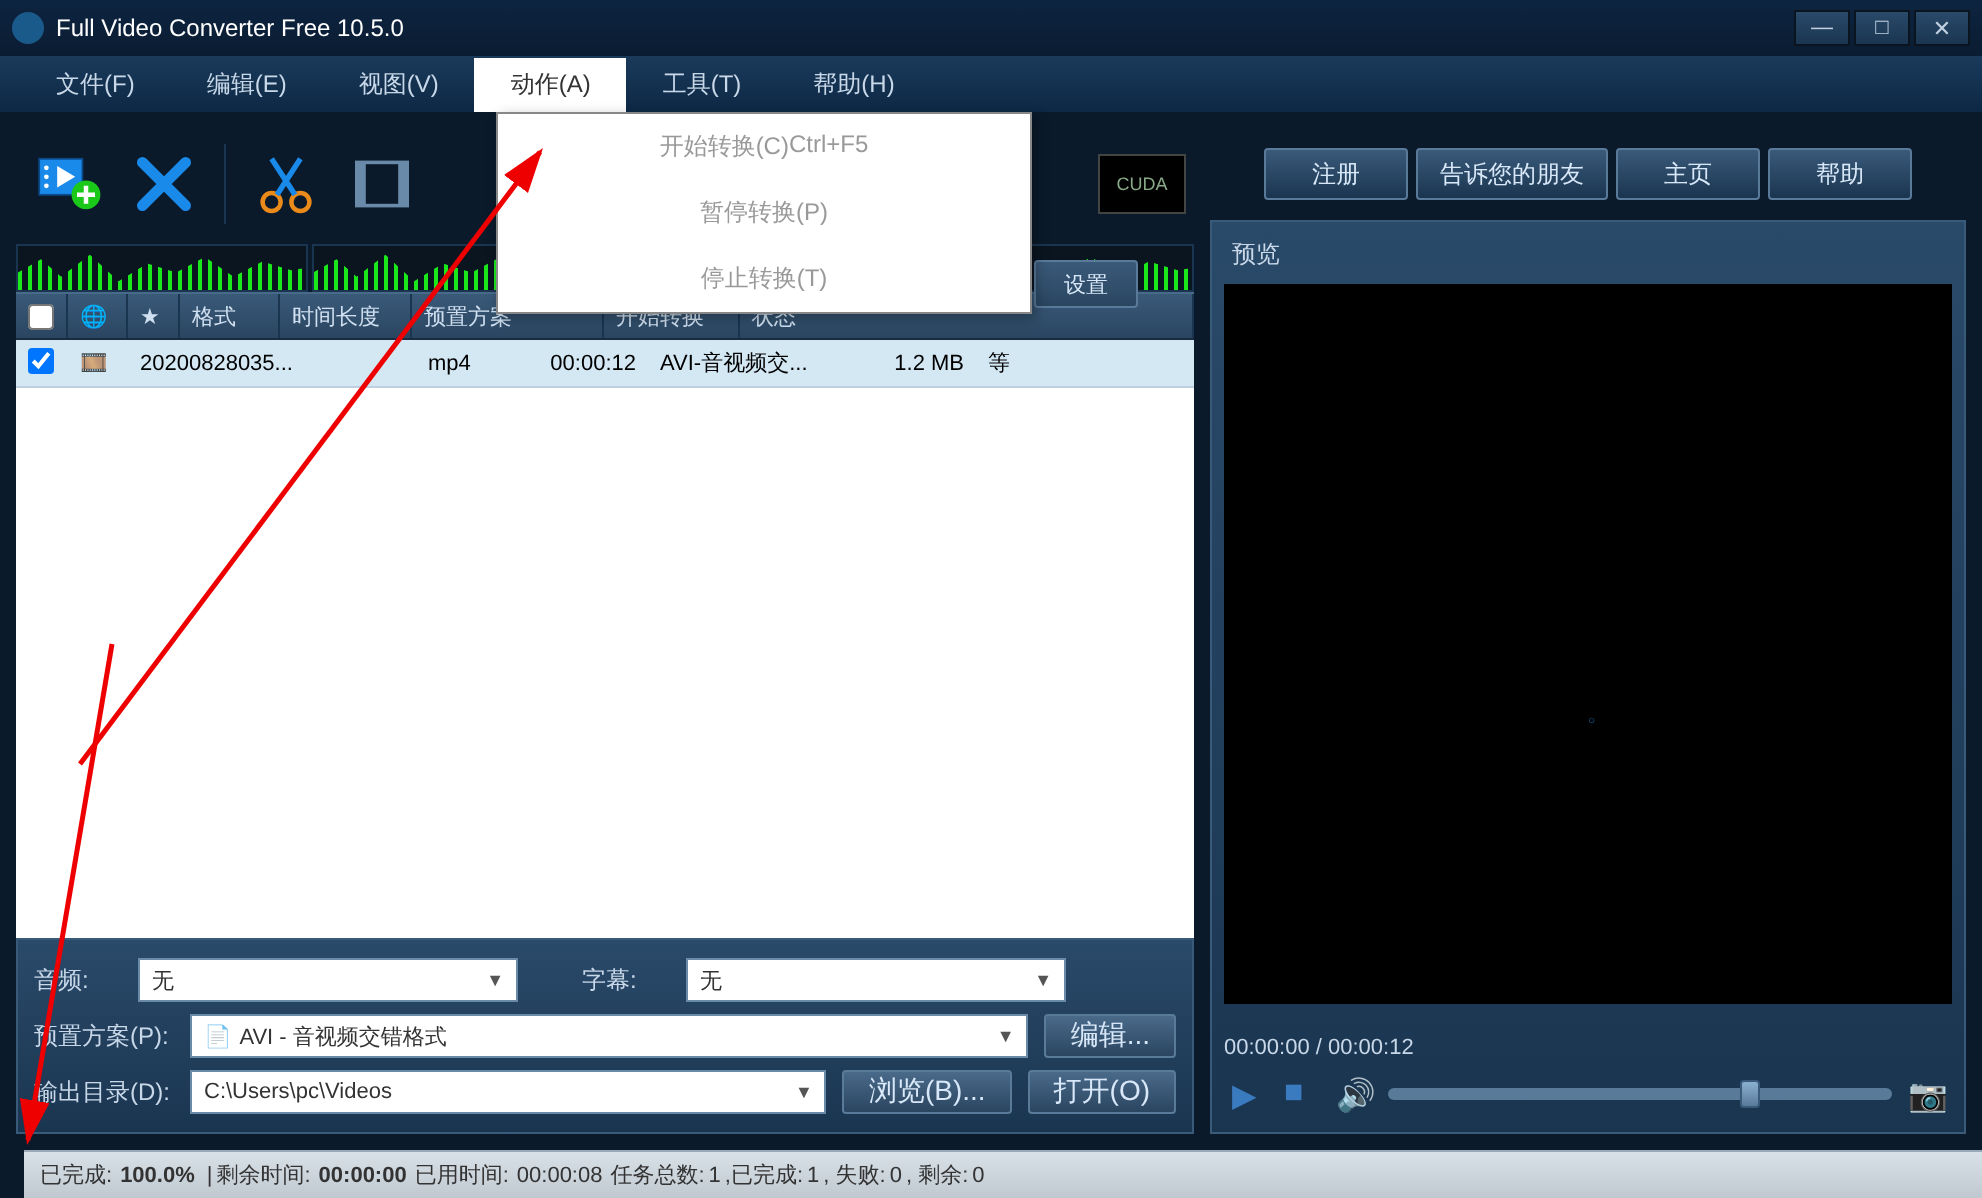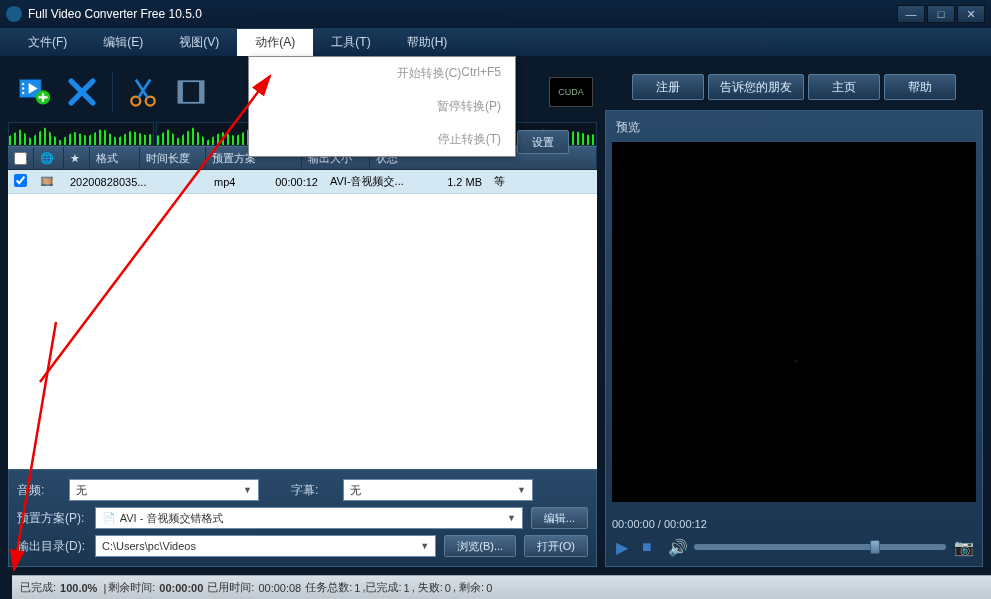--- a/index.html
+++ b/index.html
@@ -9,21 +9,21 @@
 .titlebar .logo { width: 16px; height: 16px; background: #1a5a8a; border-radius: 50%; margin-right: 6px; }
 .titlebar .title { flex: 1; }
 .winbtns { display: flex; gap: 2px; }
 .winbtn { width: 28px; height: 18px; background: linear-gradient(#2a4a6a, #1a3550); border: 1px solid #0a1520; display: flex; align-items: center; justify-content: center; cursor: pointer; color: #c0d0e0; font-size: 11px; }
 
 .menubar { height: 28px; background: linear-gradient(#1a3a5a, #0d2845); display: flex; align-items: center; padding: 0 10px; }
 .menuitem { padding: 5px 18px; color: #c8d8e8; font-size: 12px; cursor: pointer; }
 .menuitem.active { background: #fff; color: #333; }
 
 .dropdown { position: absolute; left: 248px; top: 56px; width: 268px; background: #fff; border: 1px solid #888; z-index: 100; box-shadow: 2px 2px 6px rgba(0,0,0,0.3); }
-.dropitem { padding: 8px 14px; font-size: 12px; color: #999; display: flex; justify-content: flex-end; cursor: pointer; }
+.dropitem { padding: 8px 14px; font-size: 12px; color: #999; display: flex; justify-content: center; cursor: pointer; }
 
 .mainrow { display: flex; padding: 8px; gap: 8px; height: calc(100% - 56px - 24px); }
 .leftcol { flex: 1; display: flex; flex-direction: column; min-width: 0; }
 .rightcol { width: 378px; display: flex; flex-direction: column; }
 
 .toolbar { height: 56px; display: flex; align-items: center; gap: 4px; padding: 0 4px; }
 .tbtn { width: 44px; height: 44px; display: flex; align-items: center; justify-content: center; cursor: pointer; border-radius: 3px; }
 .tbtn svg { width: 36px; height: 36px; }
 
 .audiostrip { height: 24px; display: flex; gap: 2px; margin-top: 2px; }
@@ -36,21 +36,21 @@
 .trow { height: 24px; display: flex; align-items: center; font-size: 11px; background: #d4e8f4; border-bottom: 1px solid #c0d0e0; }
 .td { padding: 0 6px; overflow: hidden; text-overflow: ellipsis; white-space: nowrap; }
 
 .c-chk { width: 26px; } .c-ico { width: 30px; } .c-name { width: 118px; } .c-star { width: 26px; } .c-fmt { width: 50px; } .c-dur { width: 66px; text-align: right; } .c-preset { width: 96px; } .c-size { width: 68px; text-align: right; } .c-stat { flex: 1; }
 
 .bottompanel { background: linear-gradient(#2a4a6a, #1a3550); padding: 6px 8px; border: 1px solid #3a5a7a; font-size: 12px; color: #c8d8e8; }
 .bprow { display: flex; align-items: center; gap: 8px; height: 28px; }
 .bplabel { min-width: 44px; }
 .sel { flex: 1; height: 22px; background: #fff; border: 1px solid #6a8aaa; display: flex; align-items: center; padding: 0 6px; font-size: 11px; color: #333; position: relative; }
 .sel::after { content: "▼"; position: absolute; right: 6px; font-size: 9px; color: #555; }
-.btn { height: 22px; padding: 0 12px; background: linear-gradient(#4a6a8a, #2a4560); border: 1px solid #5a7a9a; color: #d8e8f8; font-size: 11px; cursor: pointer; border-radius: 2px; display: flex; align-items: center; }
+.btn { height: 22px; padding: 0 12px; background: linear-gradient(#4a6a8a, #2a4560); border: 1px solid #5a7a9a; color: #d8e8f8; font-size: 14px; cursor: pointer; border-radius: 2px; display: flex; align-items: center; }
 
 .rightbtns { display: flex; gap: 4px; padding: 10px; justify-content: center; }
 .rbtn { width: 72px; height: 26px; background: linear-gradient(#3a5a7a, #1a3550); border: 1px solid #5a7a9a; color: #d8e8f8; font-size: 12px; cursor: pointer; display: flex; align-items: center; justify-content: center; border-radius: 2px; }
 
 .previewpanel { flex: 1; background: linear-gradient(#2a4a6a, #1a3550); border: 1px solid #3a5a7a; padding: 6px; display: flex; flex-direction: column; }
 .prevhdr { font-size: 12px; color: #c8d8e8; padding: 2px 4px 6px; }
 .prevvideo { flex: 1; background: #000; position: relative; }
 .prevvideo::after { content: "○"; position: absolute; left: 50%; top: 60%; color: #1a6aaa; font-size: 6px; }
 .prevtime { font-size: 11px; color: #c8d8e8; padding: 16px 0 4px; }
 .prevctrl { display: flex; align-items: center; gap: 8px; padding: 4px; }
@@ -147,21 +147,21 @@
 
     <div class="tablehdr">
       <div class="th c-chk">
           <input type="checkbox" style="">
         </div>
       <div class="th c-ico">🌐</div>
       <div class="th c-star">★</div>
       <div class="th c-fmt">格式</div>
       <div class="th c-dur">时间长度</div>
       <div class="th c-preset">预置方案</div>
-      <div class="th c-size">输出大小</div>
+      <div class="th c-size">开始转换</div>
       <div class="th c-stat">状态</div>
     </div>
 
     <div class="tablebody">
       <div class="trow">
         <div class="td c-chk"><input type="checkbox" checked="" style=""></div>
         <div class="td c-ico">🎞️</div>
         <div class="td c-name">20200828035...</div>
         <div class="td c-star"></div>
         <div class="td c-fmt">mp4</div>

